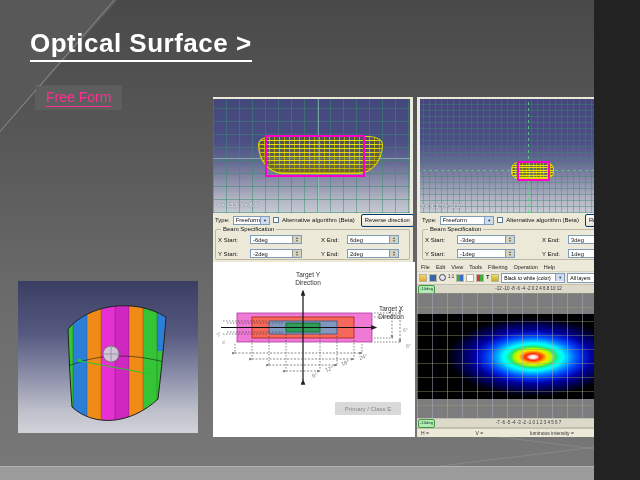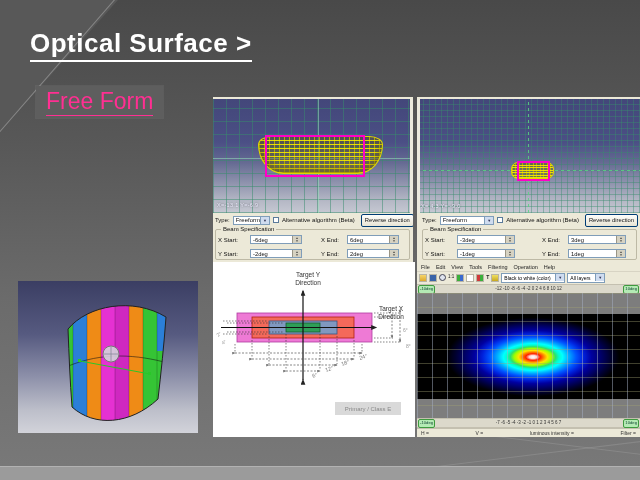--- a/index.html
+++ b/index.html
@@ -1,35 +1,35 @@
 <!DOCTYPE html>
 <html><head>
 <meta charset="utf-8">
 <style>
   html,body{margin:0;padding:0;background:#222;}
-  #slide{position:relative;width:640px;height:480px;overflow:hidden;
+  #slide{position:relative;width:594px;height:480px;overflow:hidden;
     font-family:"Liberation Sans",sans-serif;
     background:linear-gradient(180deg,#494949 0%,#585858 30%,#6b6b6b 62%,#787878 97%);}
   
   .bg-triangle{position:absolute;left:0;top:0;width:118px;height:132px;
     background:#585858;clip-path:polygon(0 0,100% 0,0 100%);}
   .bg-tri-edge{position:absolute;left:115px;top:0;width:176px;height:1px;
     background:rgba(255,255,255,.28);transform:rotate(131deg);transform-origin:0 0;}
   .ray{position:absolute;height:1px;background:rgba(255,255,255,.12);}
   .ray1{width:420px;left:260px;top:462px;transform:rotate(-7deg);}
   .ray2{width:330px;left:330px;top:436px;transform:rotate(7deg);}
   .bottom-strip{position:absolute;left:0;bottom:0;width:640px;height:13px;
     background:#9b9b9b;border-top:1px solid #b2b2b2;}
 
   
   .title{position:absolute;left:30px;top:28px;color:#fff;font-size:26px;font-weight:bold;
     letter-spacing:.5px;border-bottom:2px solid #fff;padding-bottom:1px;}
   .tag{position:absolute;left:36px;top:86px;background:#5e5e5e;padding:2px 10px 3px;
     box-shadow:0 0 0 1px rgba(255,255,255,.06);}
-  .tag span{color:#ff2f92;font-size:23px;border-bottom:1.5px solid #ff2f92;padding-bottom:1px;}
+  .tag span{color:#ff2f92;font-size:14px;border-bottom:1.5px solid #ff2f92;padding-bottom:1px;}
   .desc{position:absolute;left:31px;top:128px;width:180px;color:#fafafa;font-size:15px;
     line-height:1.42;font-weight:600;}
 
   
   .catia{position:absolute;left:18px;top:281px;width:180px;height:152px;
     background:linear-gradient(180deg,#3b3e63 0%,#565a80 35%,#8b8ea8 62%,#bdbfca 85%,#d2d3da 100%);}
 
   
   .viewer{position:absolute;background:#ece9d8;overflow:hidden;}
   .viewer-left{left:213px;top:97px;width:200px;height:165px;}

